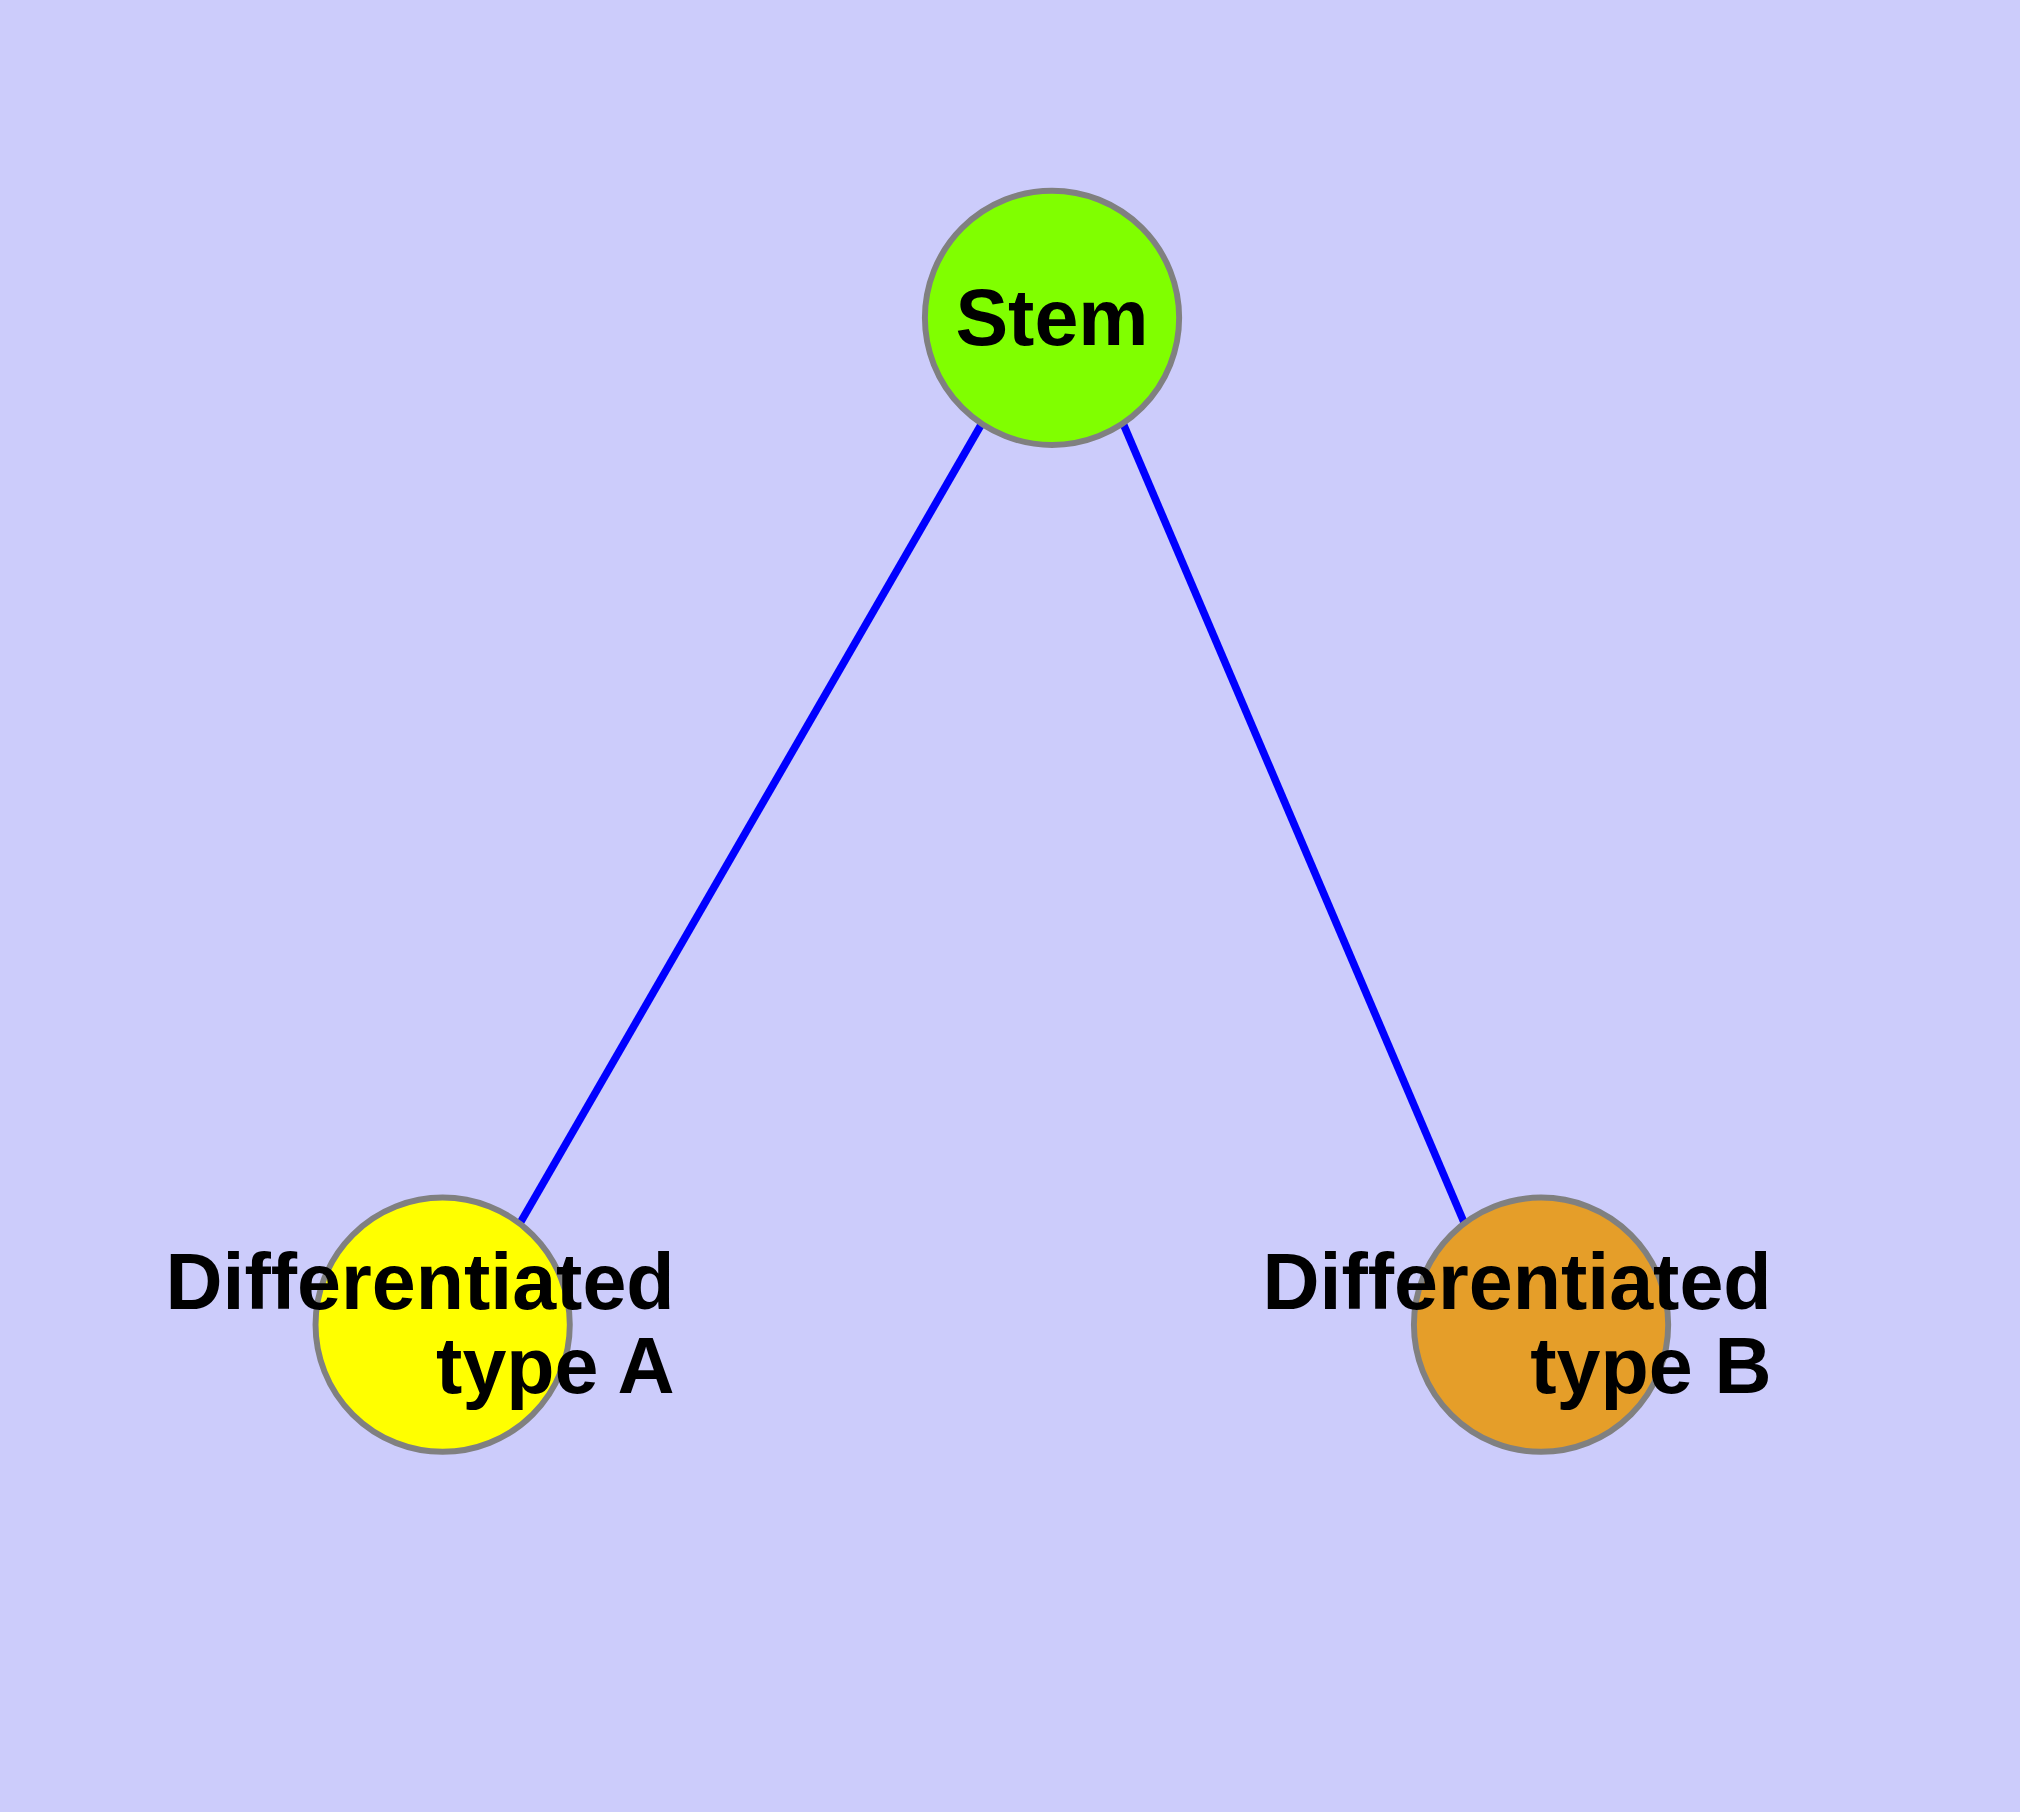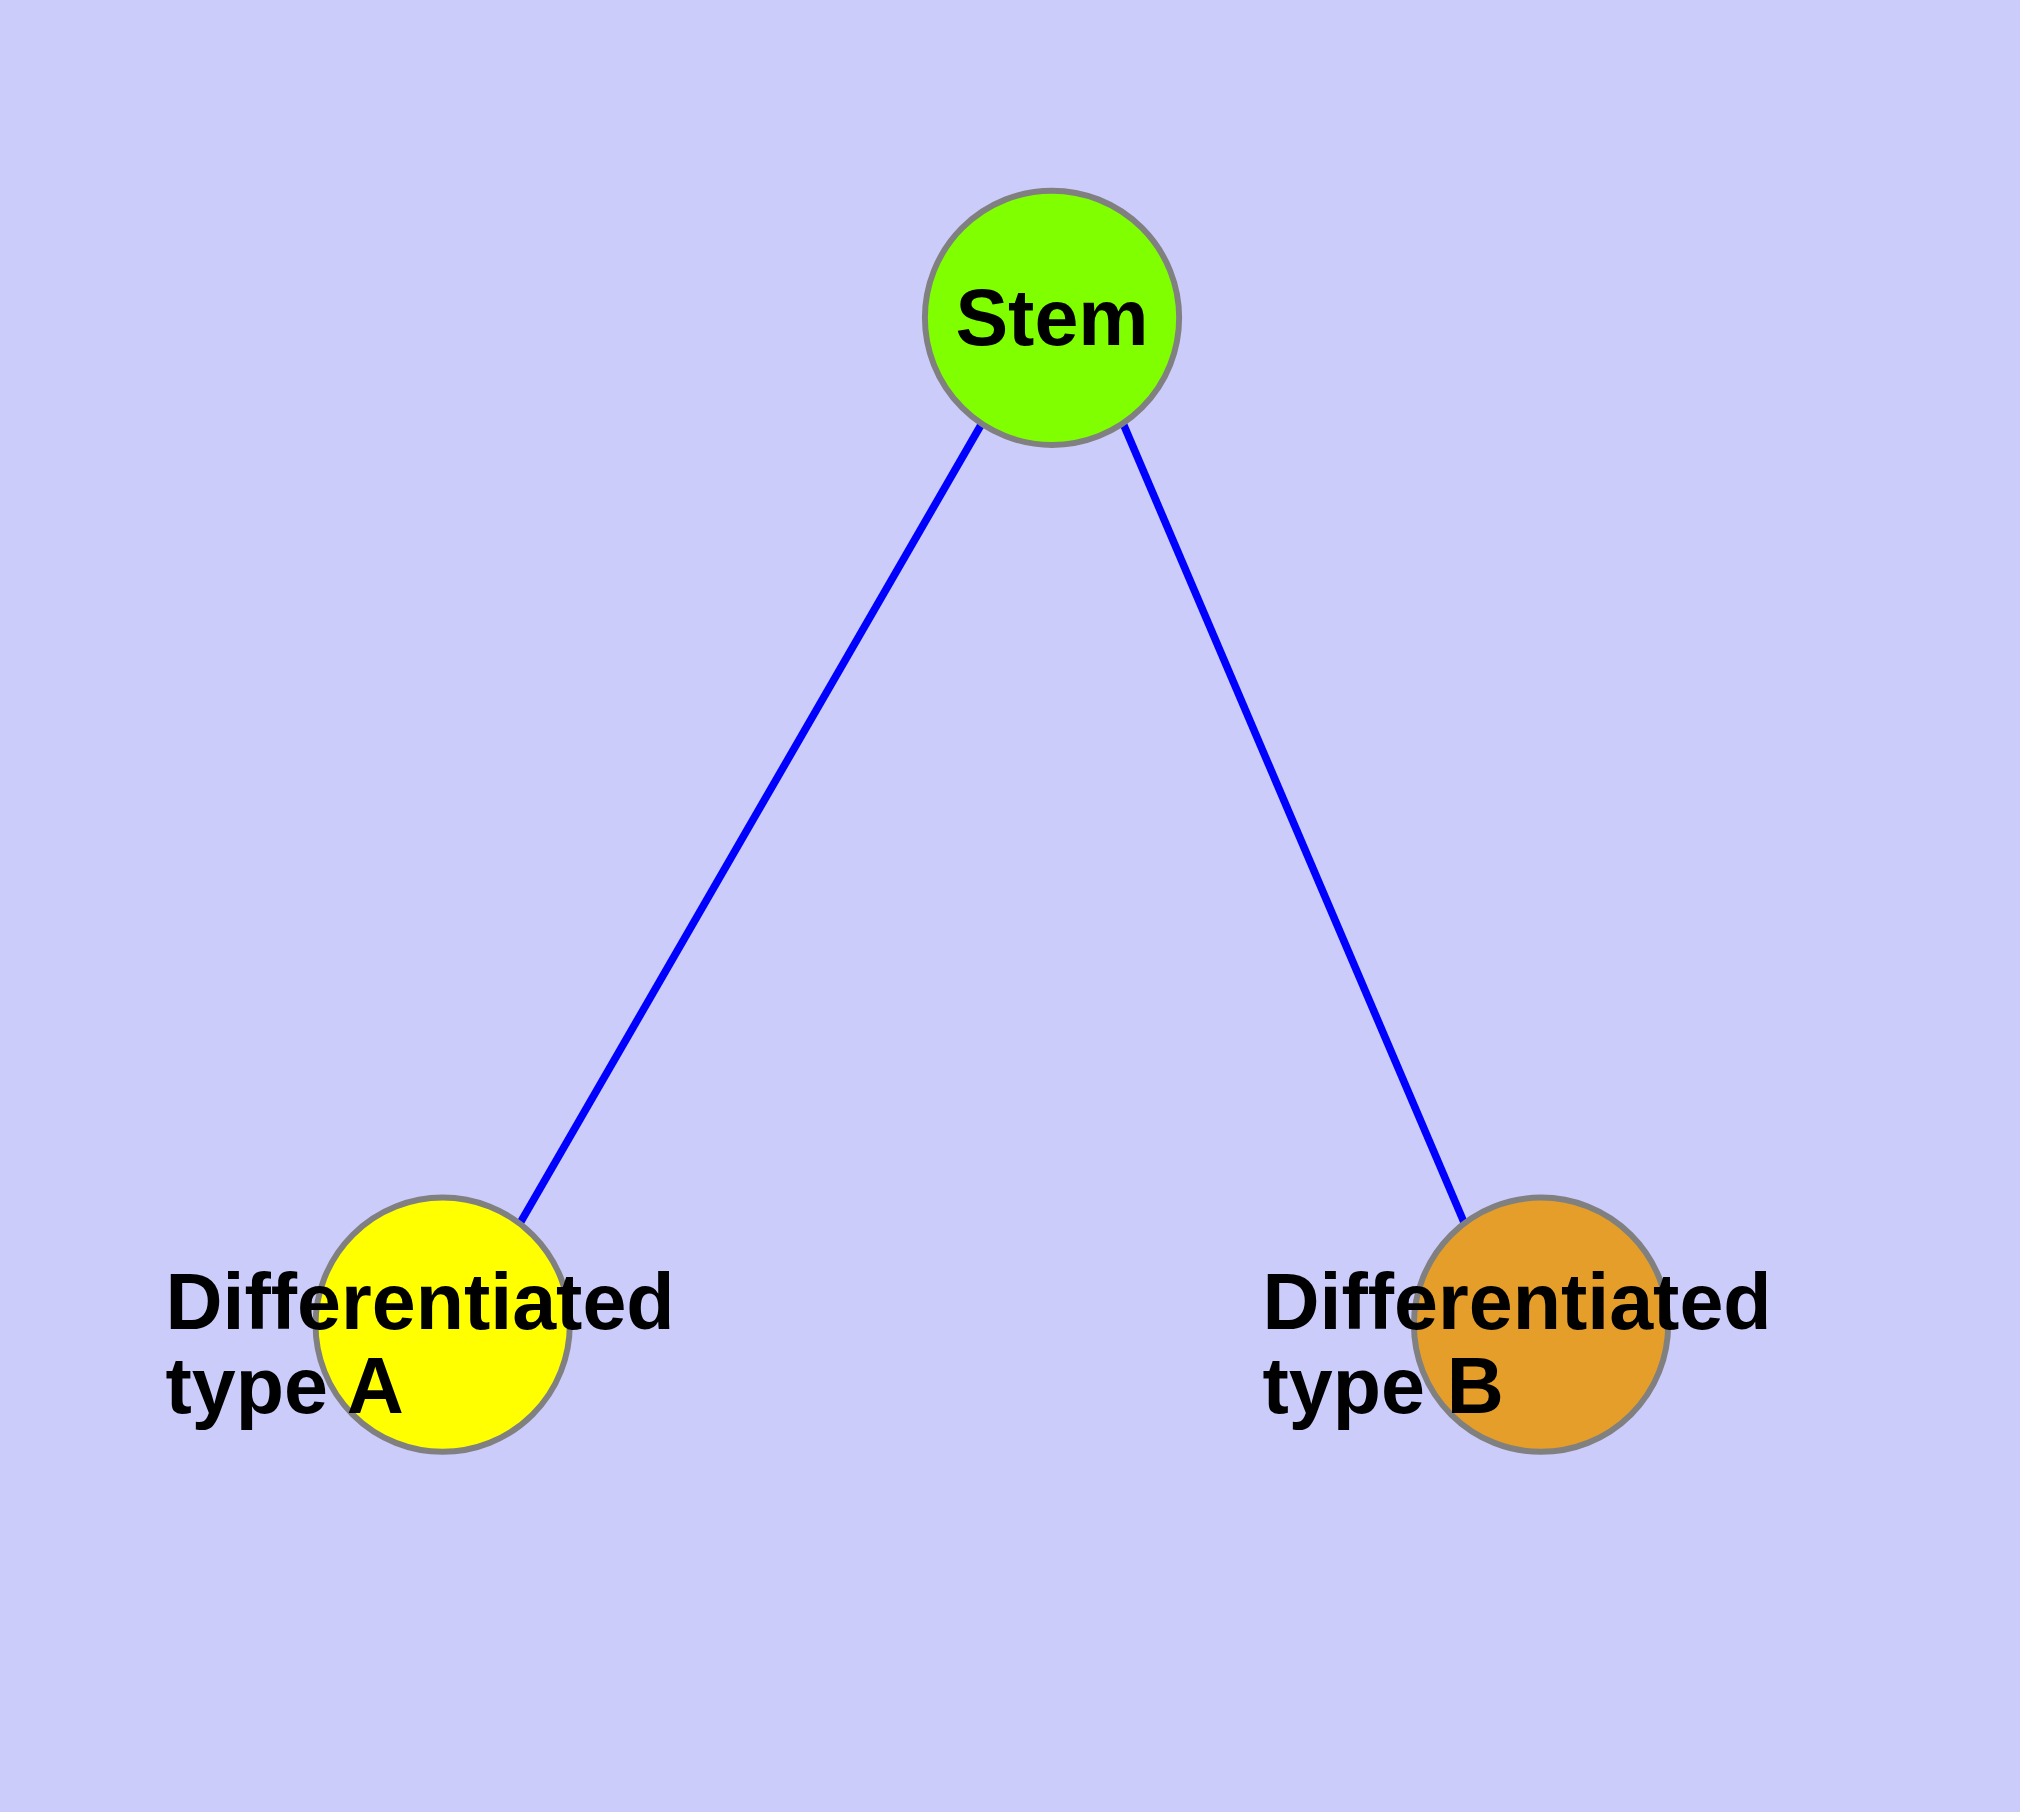--- a/index.html
+++ b/index.html
@@ -18,30 +18,30 @@
   #graph-svg {
     position: absolute;
     inset: 0;
     width: 2021px;
     height: 1812px;
     display: block;
   }
   .node-label {
     position: absolute;
     transform: translate(-50%, -50%);
-    text-align: left;
+    text-align: right;
     font-weight: bold;
     color: #000000;
     line-height: 1.06;
     white-space: pre;
     pointer-events: none;
     user-select: none;
   }
   .node-label.stem-label   { font-size: 79px; }
-  .node-label.leaf-label   { font-size: 79px; margin-top: 20px; }
+  .node-label.leaf-label   { font-size: 79px; }
 </style>
 </head>
 <body>
 
 <div id="stage" style="--bg: #ccccfb; width: 2021px; height: 1812px;">
 
   <svg id="graph-svg" viewBox="0 0 2384 2138" xmlns="http://www.w3.org/2000/svg" style="width: 2021px; height: 1812px;">
 
     <rect x="0" y="0" width="2384" height="2138" fill="#ccccfb"></rect>
 

